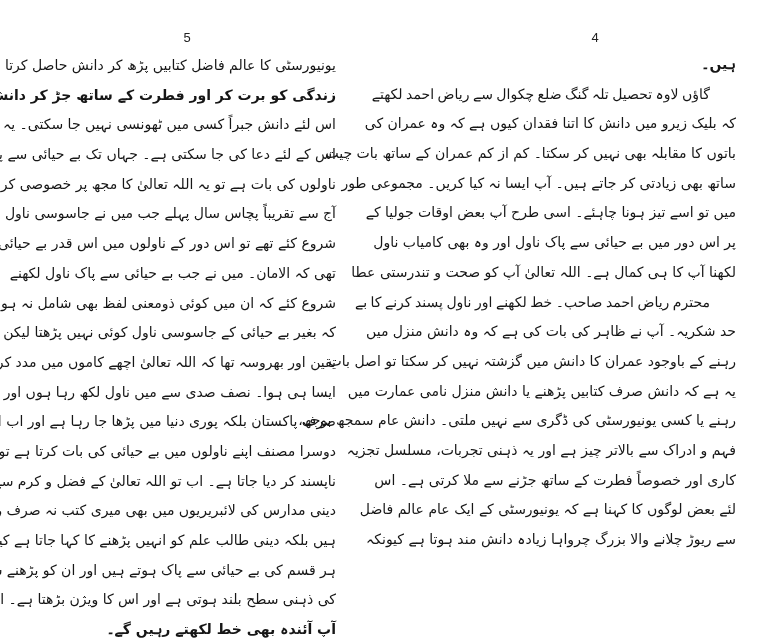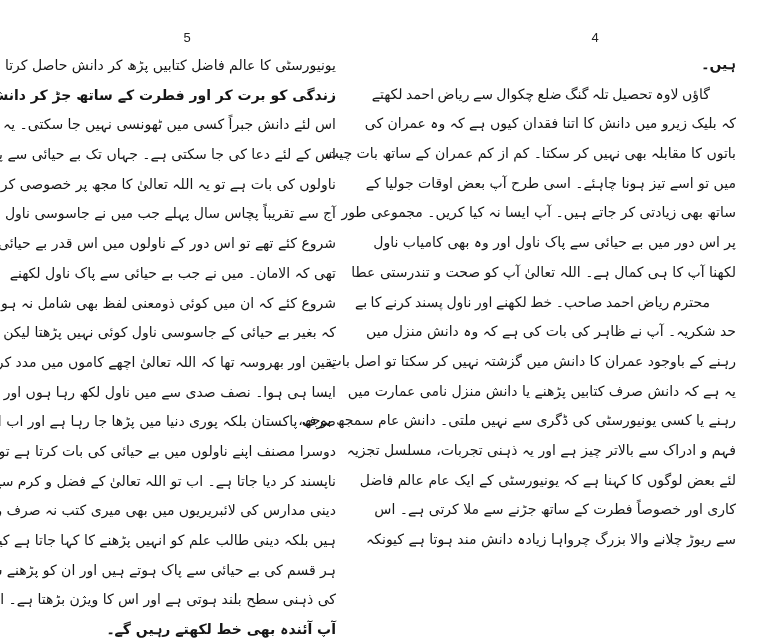--- a/index.html
+++ b/index.html
@@ -103,27 +103,27 @@
   </div>
 </div>
 
 <div class="page page-right">
   <div class="page-number">4</div>
   <div class="text-block">
     <span class="line last">ہیں۔</span>
     <span class="line indent">گاؤں لاوہ تحصیل تلہ گنگ ضلع چکوال سے ریاض احمد لکھتے</span>
     <span class="line">کہ بلیک زیرو میں دانش کا اتنا فقدان کیوں ہے کہ وہ عمران کی</span>
     <span class="line">باتوں کا مقابلہ بھی نہیں کر سکتا۔ کم از کم عمران کے ساتھ بات چیت</span>
+    <span class="line">ساتھ بھی زیادتی کر جاتے ہیں۔ آپ ایسا نہ کیا کریں۔ مجموعی طور</span>
     <span class="line">میں تو اسے تیز ہونا چاہئے۔ اسی طرح آپ بعض اوقات جولیا کے</span>
-    <span class="line">ساتھ بھی زیادتی کر جاتے ہیں۔ آپ ایسا نہ کیا کریں۔ مجموعی طور</span>
     <span class="line">پر اس دور میں بے حیائی سے پاک ناول اور وہ بھی کامیاب ناول</span>
     <span class="line">لکھنا آپ کا ہی کمال ہے۔ اللہ تعالیٰ آپ کو صحت و تندرستی عطا</span>
     <span class="line indent">محترم ریاض احمد صاحب۔ خط لکھنے اور ناول پسند کرنے کا بے</span>
     <span class="line">حد شکریہ۔ آپ نے ظاہر کی بات کی ہے کہ وہ دانش منزل میں</span>
     <span class="line">رہنے کے باوجود عمران کا دانش میں گزشتہ نہیں کر سکتا تو اصل بات</span>
     <span class="line">یہ ہے کہ دانش صرف کتابیں پڑھنے یا دانش منزل نامی عمارت میں</span>
     <span class="line">رہنے یا کسی یونیورسٹی کی ڈگری سے نہیں ملتی۔ دانش عام سمجھ بوجھ،</span>
     <span class="line">فہم و ادراک سے بالاتر چیز ہے اور یہ ذہنی تجربات، مسلسل تجزیہ</span>
+    <span class="line">کاری اور خصوصاً فطرت کے ساتھ جڑنے سے ملا کرتی ہے۔ اس</span>
     <span class="line">لئے بعض لوگوں کا کہنا ہے کہ یونیورسٹی کے ایک عام عالم فاضل</span>
-    <span class="line">کاری اور خصوصاً فطرت کے ساتھ جڑنے سے ملا کرتی ہے۔ اس</span>
     <span class="line">سے ریوڑ چلانے والا بزرگ چرواہا زیادہ دانش مند ہوتا ہے کیونکہ</span>
   </div>
 </div>
 
 </body></html>

